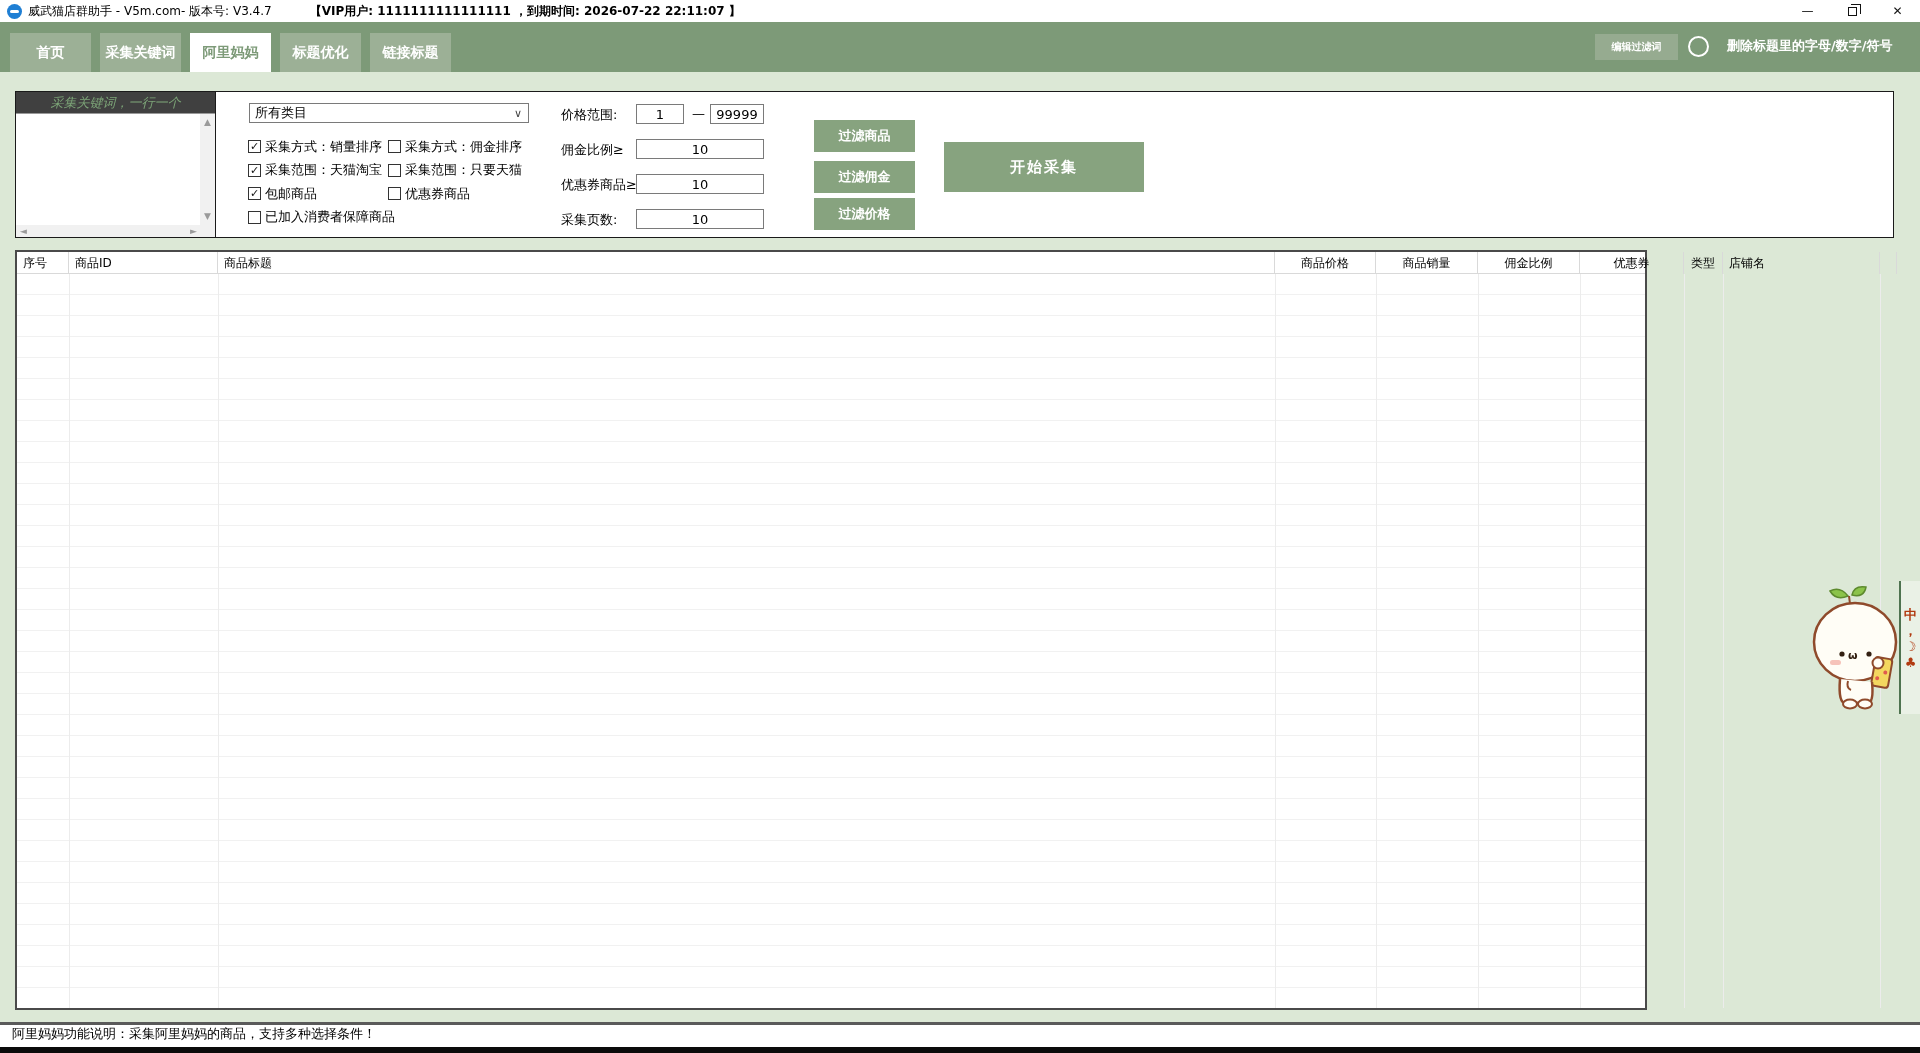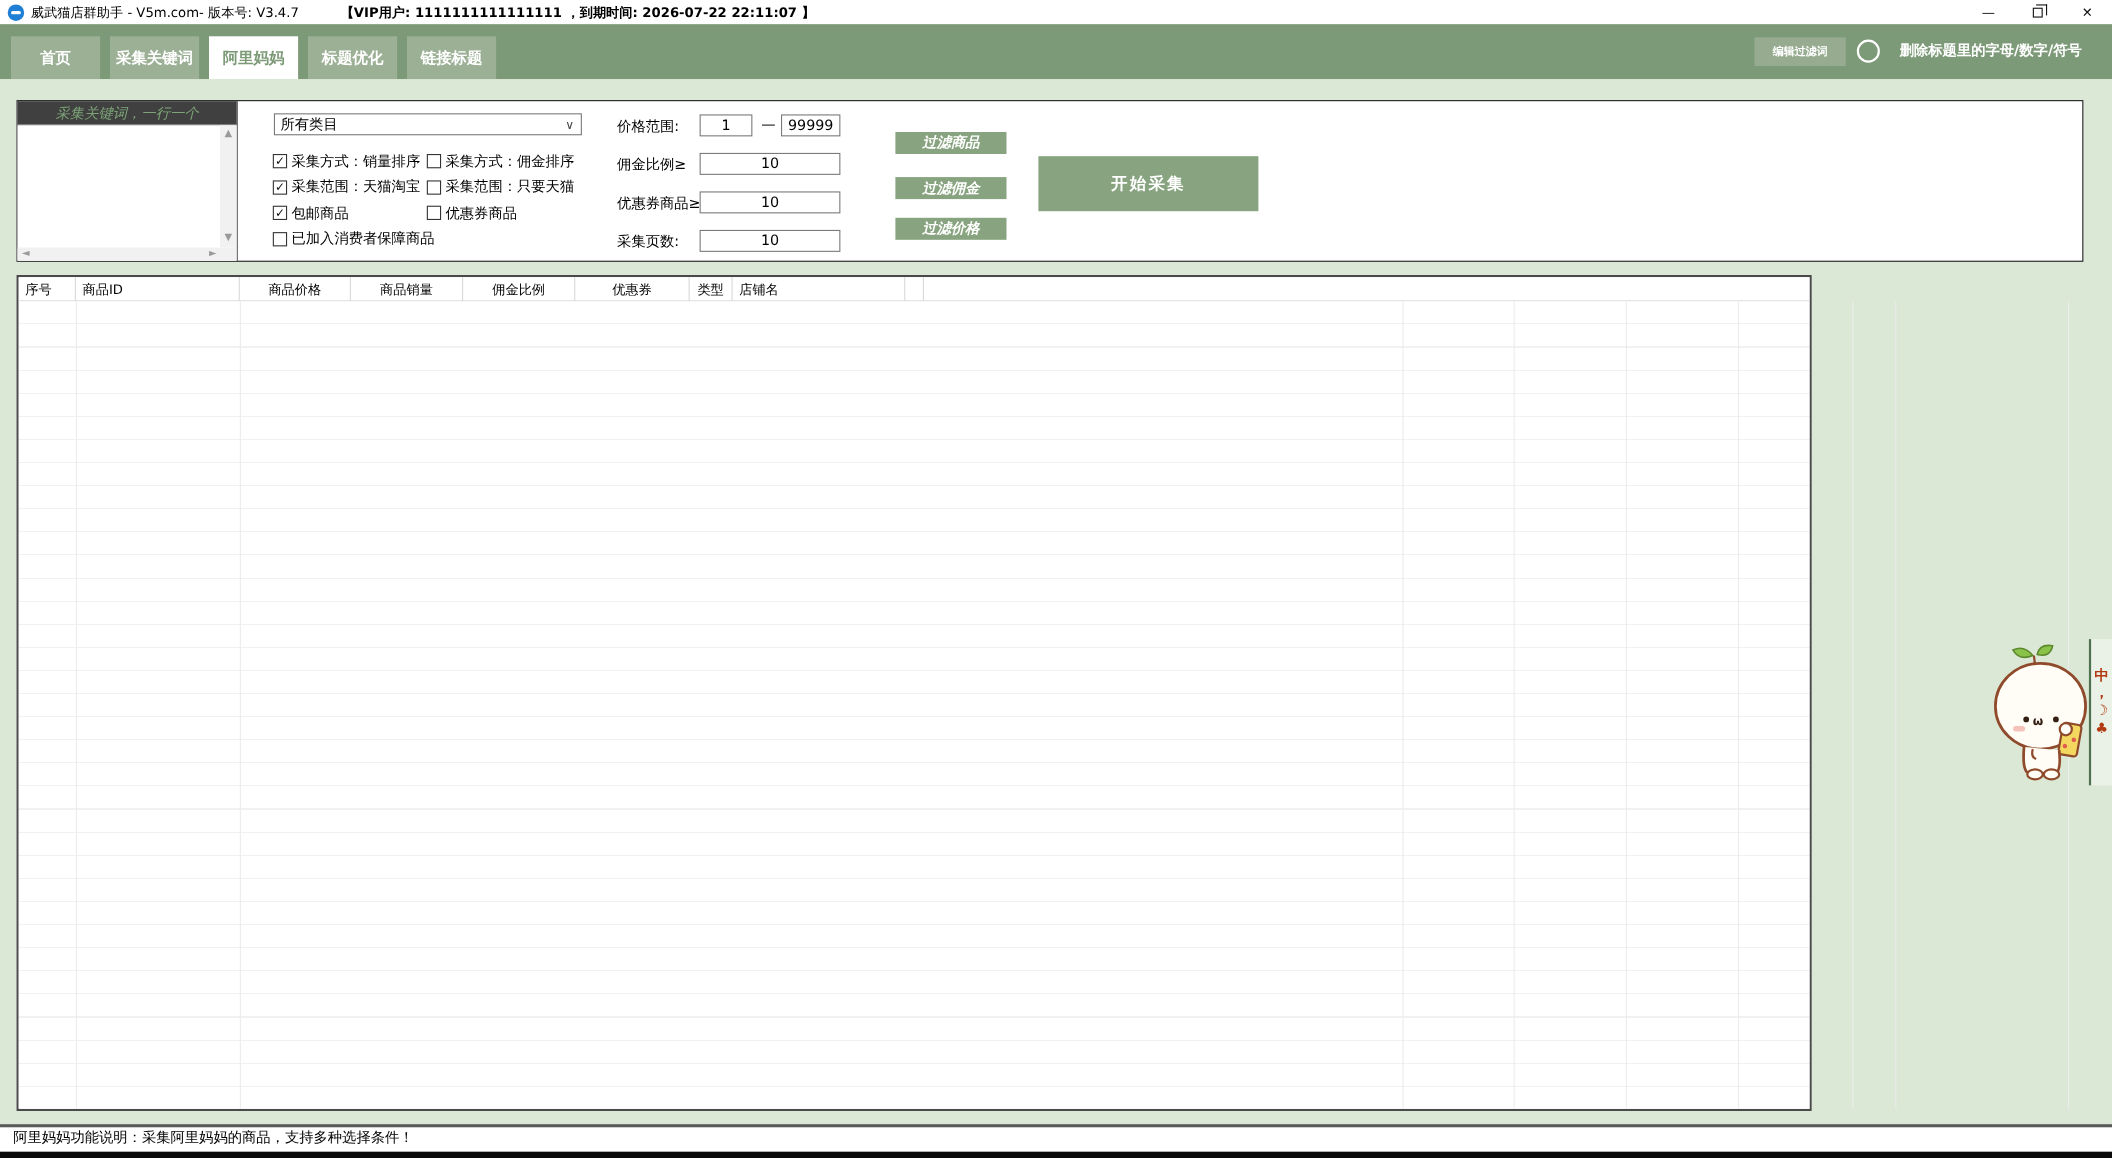--- a/index.html
+++ b/index.html
@@ -64,22 +64,22 @@
   .cb-row { height:23.5px; display:flex; align-items:center; cursor:pointer; }
   .cb-square { width:13px; height:13px; border:1px solid #333; background:#fff; margin-right:4px;
     font-size:11px; line-height:11px; text-align:center; color:#111; flex:0 0 auto; }
   .cb-label { font-size:13px; color:#000; white-space:nowrap; }
 
   .fld-label { position:absolute; font-size:13px; color:#000; white-space:nowrap; }
   .txt-input { position:absolute; height:20px; background:#fff; border:1px solid #7a7a7a;
     font-size:13px; text-align:center; font-family:inherit; color:#000; padding:0; }
   .dash-sep { position:absolute; font-size:13px; color:#000; }
 
-  .filter-btn { position:absolute; left:798px; width:101px; height:20px; border:none;
-    background:#87a37f; color:#fff; font-size:13px; font-weight:bold; cursor:pointer;font-style:italic; }
+  .filter-btn { position:absolute; left:798px; width:101px; height:32px; border:none;
+    background:#87a37f; color:#fff; font-size:13px; font-weight:bold; cursor:pointer; }
   .start-btn { position:absolute; left:928px; top:50px; width:200px; height:50px; border:none;
     background:#87a37f; color:#fff; font-size:15px; font-weight:bold; cursor:pointer; letter-spacing:2px; }
 
   
   .table-panel { position:absolute; left:15px; top:178px; width:1632px; height:760px;
     background:#ffffff; border:2px solid #4a4a4a; }
   .tbl-header { position:absolute; left:0; top:0; right:0; height:22px; display:flex;
     background:#fff; border-bottom:1px solid #d9d9d9; }
   .tbl-hcell { height:22px; font-size:12px; color:#000; display:flex; align-items:center;
     border-right:1px solid #d9d9d9; overflow:hidden; white-space:nowrap; flex:0 0 auto; }
@@ -208,20 +208,21 @@
           <button class="filter-btn" style="top: 106px;">过滤价格</button>
         </div>
 
       <button class="start-btn">开始采集</button>
     </div>
 
     <div class="table-panel">
       <div class="tbl-header" id="tbl-header">
           <div class="tbl-hcell" style="width: 52px; justify-content: flex-start; padding-left: 6px;">序号</div>
           <div class="tbl-hcell" style="width: 149px; justify-content: flex-start; padding-left: 6px;">商品ID</div>
+          <div class="tbl-hcell" style="width: 1057px; justify-content: flex-start; padding-left: 6px;">商品标题</div>
           <div class="tbl-hcell" style="width: 101px; justify-content: center;">商品价格</div>
           <div class="tbl-hcell" style="width: 102px; justify-content: center;">商品销量</div>
           <div class="tbl-hcell" style="width: 102px; justify-content: center;">佣金比例</div>
           <div class="tbl-hcell" style="width: 104px; justify-content: center;">优惠券</div>
           <div class="tbl-hcell" style="width: 39px; justify-content: center;">类型</div>
           <div class="tbl-hcell" style="width: 157px; justify-content: flex-start; padding-left: 6px;">店铺名</div>
           <div class="tbl-hcell" style="width: 17px; justify-content: flex-start; padding-left: 6px;"></div>
         </div>
       <div class="tbl-body" id="tbl-body">
           <div class="tbl-vline" style="left: 52px;"></div>

